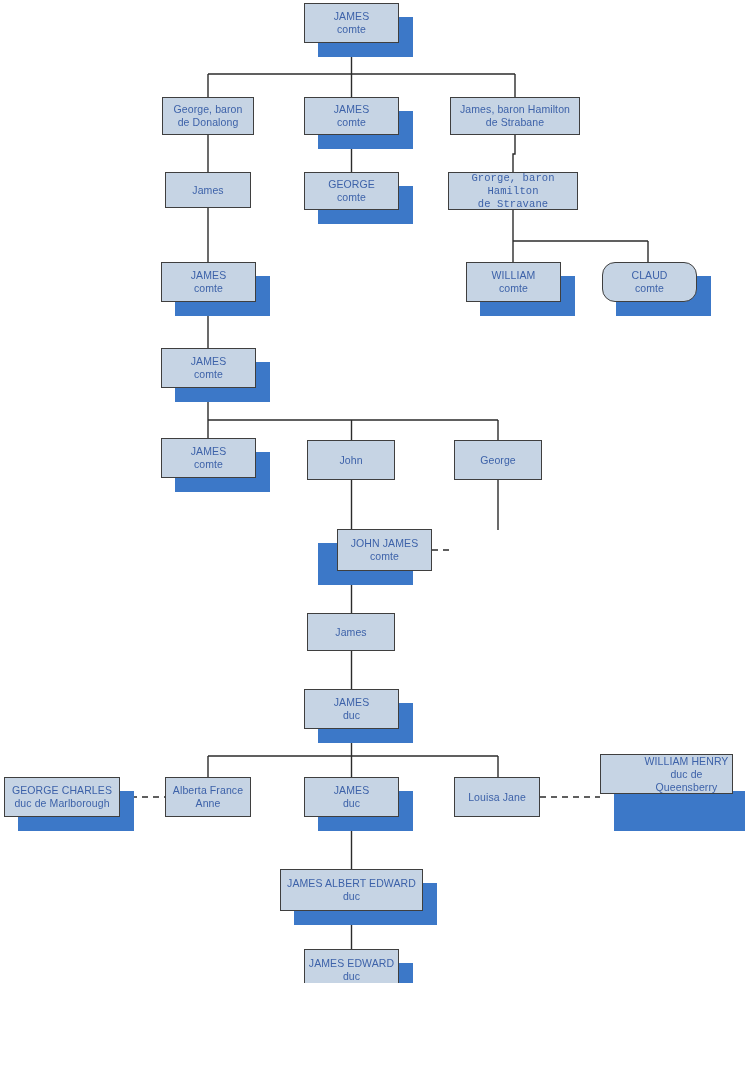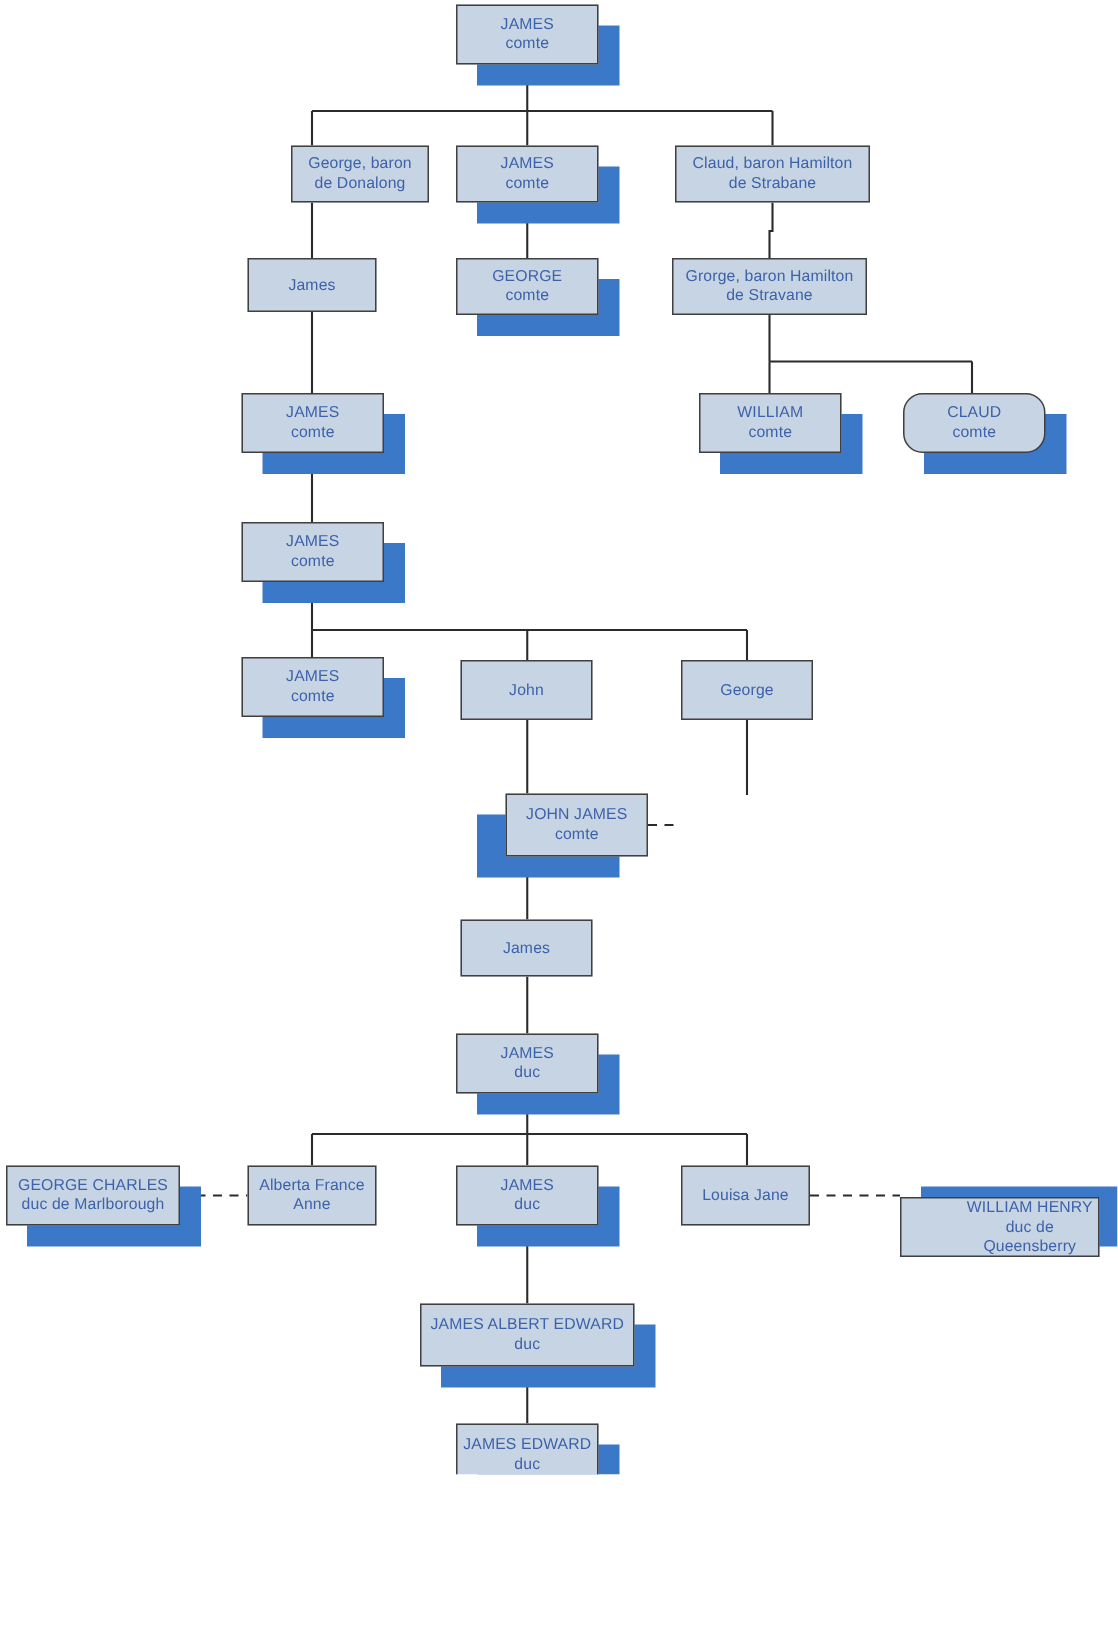--- a/index.html
+++ b/index.html
@@ -122,40 +122,40 @@
     <div class="shadow" style="left: 18px; top: 791px; width: 116px; height: 40px;"></div>
     <div class="shadow" style="left: 318px; top: 791px; width: 95px; height: 40px;"></div>
     <div class="shadow" style="left: 614px; top: 791px; width: 133px; height: 40px;"></div>
     <div class="shadow" style="left: 294px; top: 883px; width: 143px; height: 42px;"></div>
     <div class="shadow" style="left: 318px; top: 963px; width: 95px; height: 42px;"></div>
     <div class="shadow" style="left: 318px; top: 1047px; width: 95px; height: 42px;"></div>
     <div class="node" style="left: 304px; top: 3px; width: 95px; height: 40px;">
       <span class="nm">JAMES</span>
       <span class="ttl">comte</span>
     </div>
-    <div class="node" style="left: 162px; top: 97px; width: 92px; height: 38px; margin-left: 32px;">
+    <div class="node" style="left: 162px; top: 97px; width: 92px; height: 38px;">
       <span class="nm">George, baron</span>
       <span class="ttl">de Donalong</span>
     </div>
     <div class="node" style="left: 304px; top: 97px; width: 95px; height: 38px;">
       <span class="nm">JAMES</span>
       <span class="ttl">comte</span>
     </div>
     <div class="node" style="left: 450px; top: 97px; width: 130px; height: 38px;">
-      <span class="nm">Claud, baron Hamilton</span>
+      <span class="nm">James, baron Hamilton</span>
       <span class="ttl">de Strabane</span>
     </div>
     <div class="node" style="left: 165px; top: 172px; width: 86px; height: 36px;">
       <span class="nm">James</span>
     </div>
     <div class="node" style="left: 304px; top: 172px; width: 95px; height: 38px;">
       <span class="nm">GEORGE</span>
       <span class="ttl">comte</span>
     </div>
-    <div class="node" style="left: 448px; top: 172px; width: 130px; height: 38px;">
+    <div class="node" style="left: 448px; top: 172px; width: 130px; height: 38px; font-family: Liberation Mono, monospace;">
       <span class="nm">Grorge, baron Hamilton</span>
       <span class="ttl">de Stravane</span>
     </div>
     <div class="node" style="left: 161px; top: 262px; width: 95px; height: 40px;">
       <span class="nm">JAMES</span>
       <span class="ttl">comte</span>
     </div>
     <div class="node" style="left: 466px; top: 262px; width: 95px; height: 40px;">
       <span class="nm">WILLIAM</span>
       <span class="ttl">comte</span>
@@ -197,21 +197,21 @@
       <span class="nm">GEORGE CHARLES</span>
       <span class="ttl">duc de Marlborough</span>
     </div>
     <div class="node" style="left: 304px; top: 777px; width: 95px; height: 40px;">
       <span class="nm">JAMES</span>
       <span class="ttl">duc</span>
     </div>
     <div class="node" style="left: 454px; top: 777px; width: 86px; height: 40px;">
       <span class="nm">Louisa Jane</span>
     </div>
-    <div class="node" style="left: 600px; top: 798px; width: 133px; height: 40px; padding-left: 40px;">
+    <div class="node" style="left: 600px; top: 754px; width: 133px; height: 40px; padding-left: 40px;">
       <span class="nm">WILLIAM HENRY</span>
       <span class="ttl">duc de Queensberry</span>
     </div>
     <div class="node" style="left: 280px; top: 869px; width: 143px; height: 42px;">
       <span class="nm">JAMES ALBERT EDWARD</span>
       <span class="ttl">duc</span>
     </div>
     <div class="node" style="left: 304px; top: 949px; width: 95px; height: 42px;">
       <span class="nm">JAMES EDWARD</span>
       <span class="ttl">duc</span>

